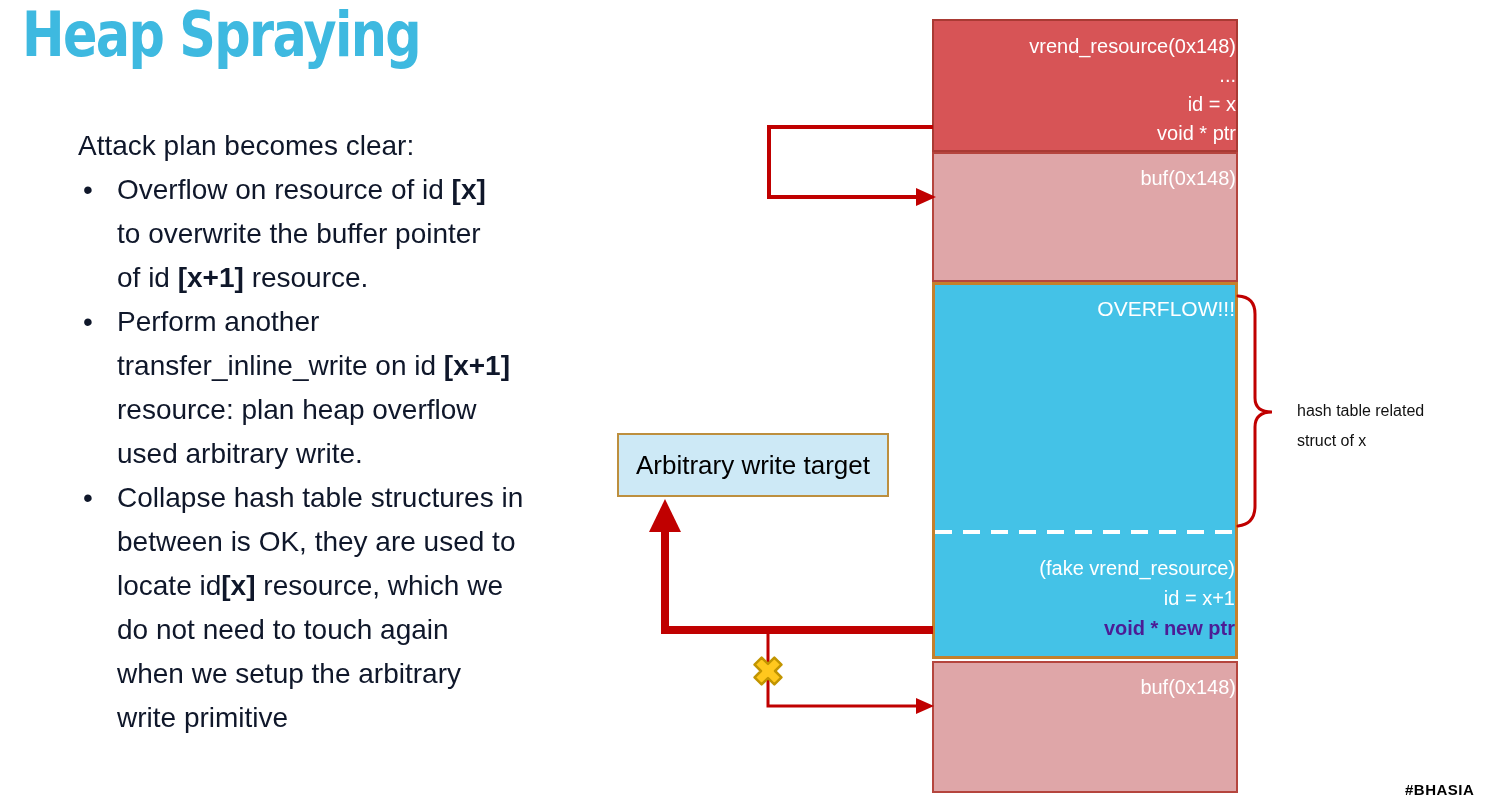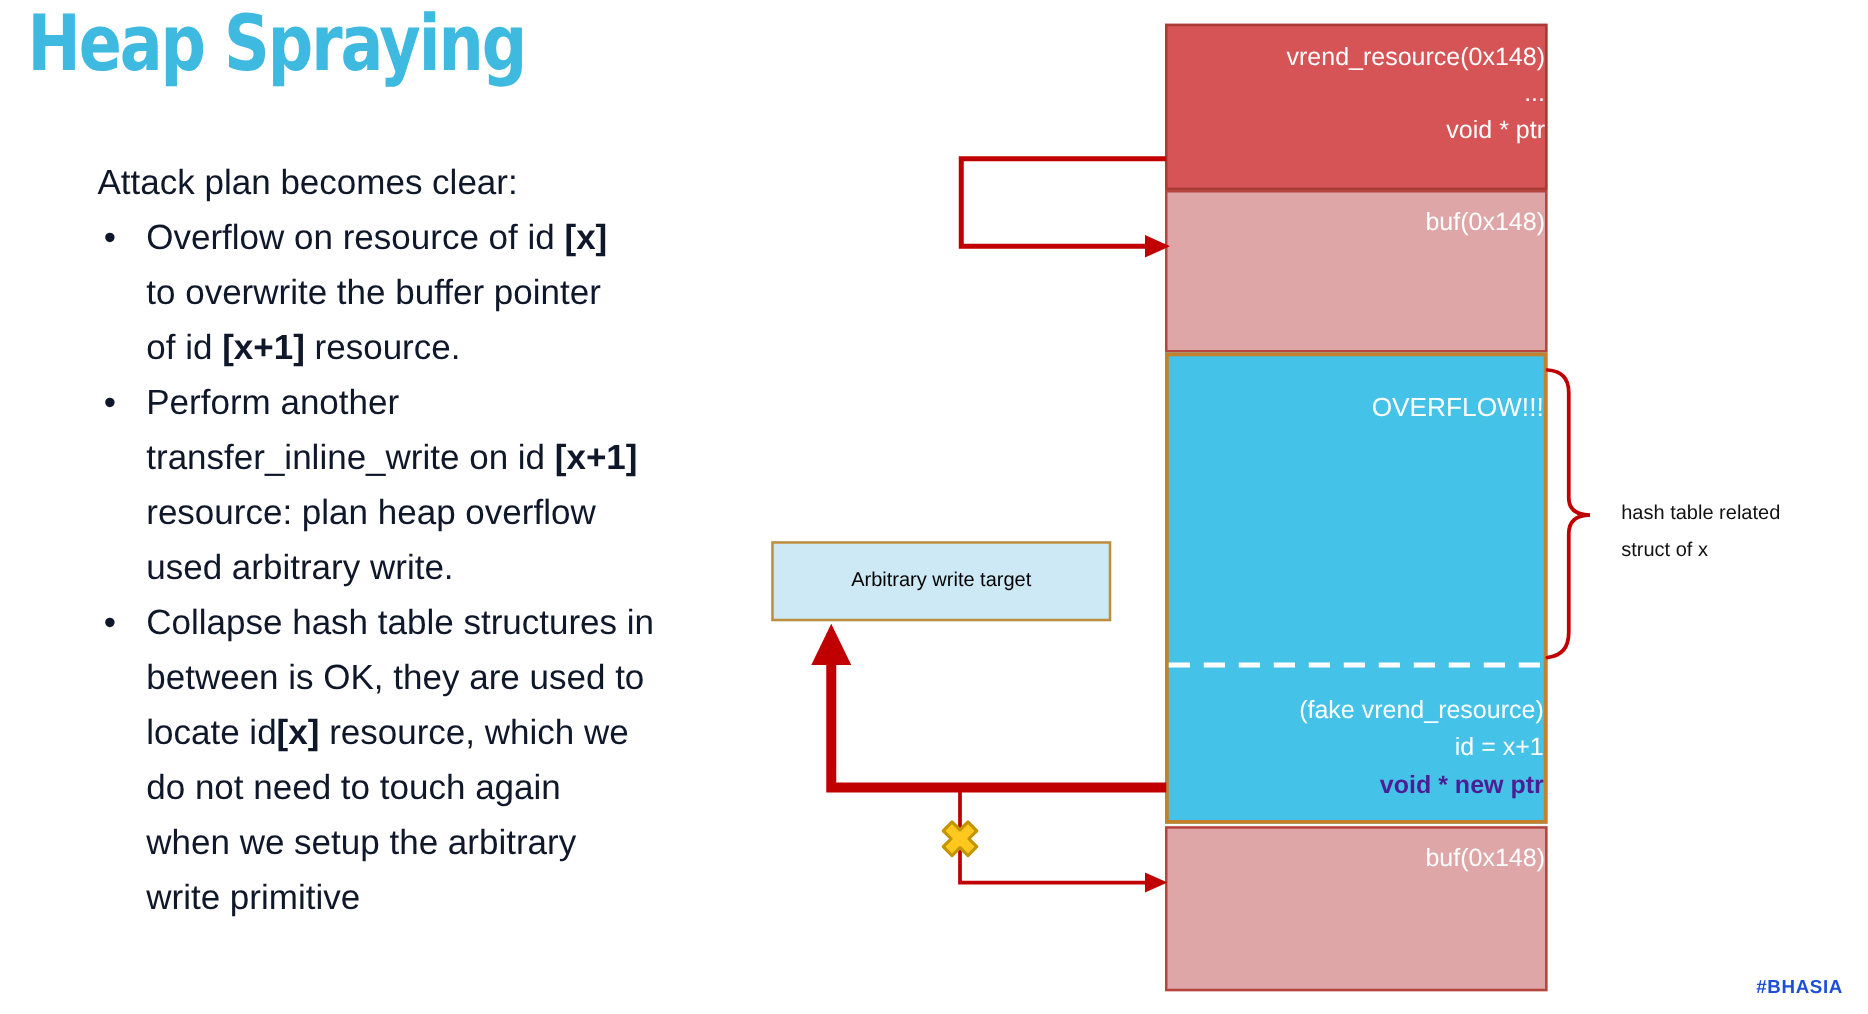--- a/index.html
+++ b/index.html
@@ -25,39 +25,39 @@
   ul.plan li::before{content:"\2022";position:absolute;left:5px;top:0;}
   ul.plan b{font-weight:bold;}
   
   .mem-box{
     position:absolute;left:932px;width:306px;box-sizing:border-box;
     text-align:right;color:#ffffff;font-size:20px;line-height:29px;
   }
   #box-vrend{top:19px;height:133px;background:#D75456;border:2px solid #A93A34;padding-top:11px;}
   #box-buf-top{top:152px;height:130px;background:#DFA6A8;border:2px solid #B5453E;padding-top:10px;}
   #box-overflow{top:282px;height:377px;background:#44C2E7;border:3px solid #C5802B;}
-  #box-overflow .overflow-label{padding-top:27px;font-size:21px;}
+  #box-overflow .overflow-label{padding-top:9px;font-size:21px;}
   #box-overflow .fake{position:absolute;left:0;right:0;top:268px;line-height:30px;}
   #box-overflow .newptr{color:#4c1d95;font-weight:bold;}
   #box-buf-bottom{top:661px;height:132px;background:#DFA6A8;border:2px solid #B5453E;padding-top:10px;}
   
   #target-box{
     position:absolute;left:617px;top:433px;width:272px;height:64px;box-sizing:border-box;
-    background:#CDE9F6;border:2px solid #BD8F3E;color:#000000;font-size:16px;
+    background:#CDE9F6;border:2px solid #BD8F3E;color:#000000;font-size:26px;
     display:flex;align-items:center;justify-content:center;
   }
   
   #brace-label{
     position:absolute;left:1297px;top:396px;color:#111111;
     font-size:16px;line-height:30px;
   }
   
   #hashtag{
     position:absolute;left:1405px;top:781px;
-    font-size:15px;font-weight:bold;color:#1d4ed8;letter-spacing:0.5px;
+    font-size:15px;font-weight:bold;color:#000000;letter-spacing:0.5px;
   }
   
   #overlay{position:absolute;left:0;top:0;width:1494px;height:811px;pointer-events:none;}
 </style>
 </head>
 <body>
 
 <div id="slide">
 
   <div id="title">Heap Spraying</div>
@@ -83,20 +83,21 @@
           <div><span>do not need to touch again</span></div>
           <div><span>when we setup the arbitrary</span></div>
           <div><span>write primitive</span></div>
         </li>
       </ul>
   </div>
 
   <div id="box-vrend" class="mem-box">
     <div>vrend_resource(0x148)</div>
     <div>...</div>
+    <div>id = x</div>
     <div>void * ptr</div>
   </div>
 
   <div id="box-buf-top" class="mem-box">
     <div>buf(0x148)</div>
   </div>
 
   <div id="box-overflow" class="mem-box">
     <div class="overflow-label">OVERFLOW!!!</div>
     <div class="fake">

